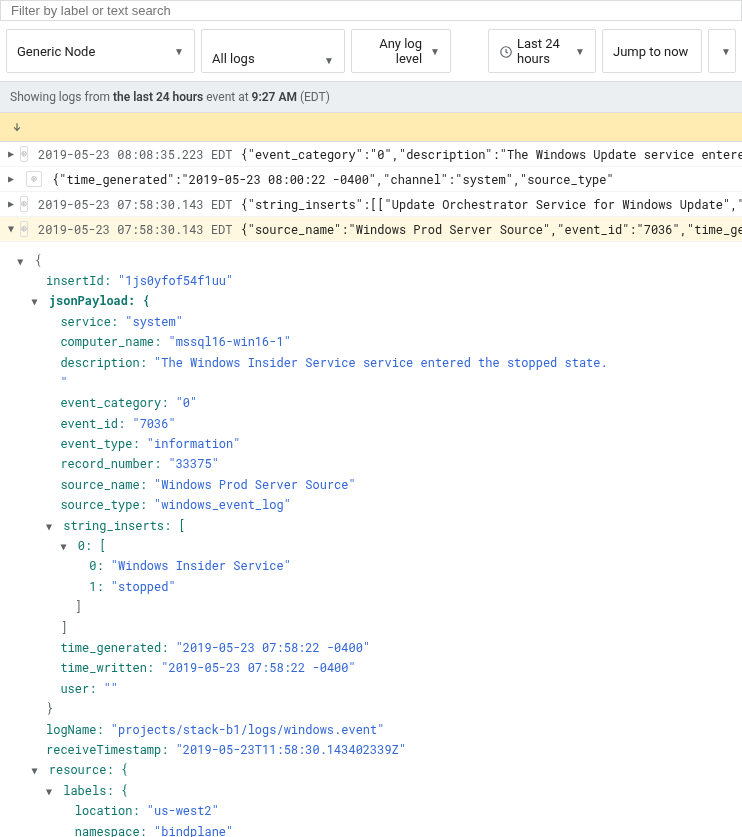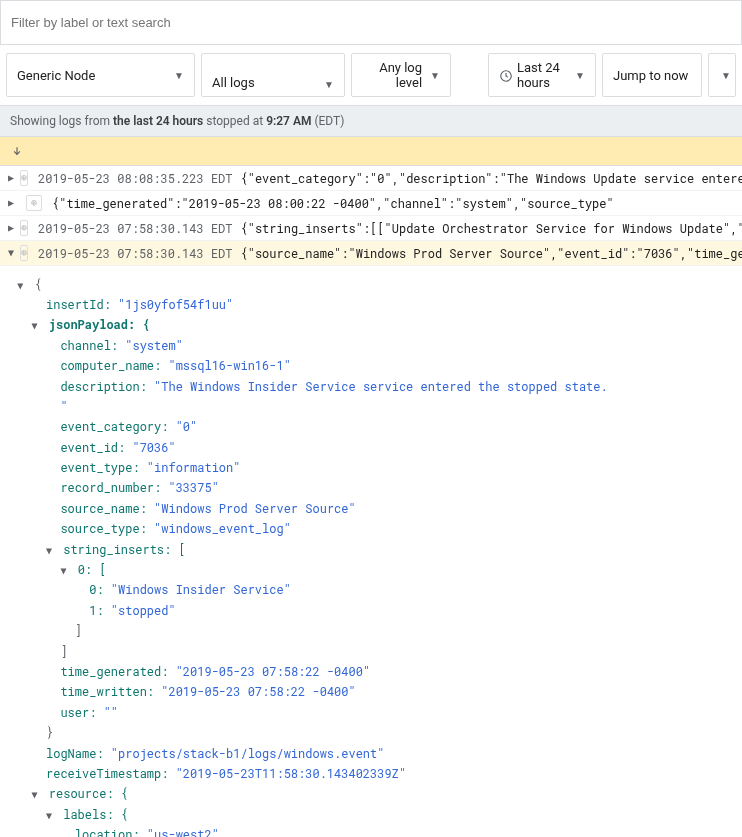--- a/index.html
+++ b/index.html
@@ -1,17 +1,17 @@
 <!DOCTYPE html>
 <html><head>
 <meta charset="utf-8">
 <style>
 * { box-sizing: border-box; margin: 0; padding: 0; }
 body { font-family: Roboto, "Helvetica Neue", Arial, sans-serif; font-size: 13px; color: #212121; background: #fff; width: 742px; }
-.filter-bar { border: 1px solid #dadce0; padding: 14px 10px; color: #80868b; font-size: 13px; }
+.filter-bar { border: 1px solid #dadce0; padding: 2px 10px; color: #80868b; font-size: 13px; }
 .filter-bar input { border: none; outline: none; width: 100%; font-size: 13px; color: #80868b; }
 .controls-row { display: flex; gap: 6px; padding: 8px 6px; }
 .dropdown { border: 1px solid #dadce0; border-radius: 2px; padding: 6px 10px; display: flex; align-items: center; justify-content: space-between; font-size: 13px; cursor: pointer; background: #fff; }
 .dropdown .caret { margin-left: 8px; font-size: 10px; color: #5f6368; }
 .dd-resource { flex: 1; gap: 32px; }
 .dd-logs { width: 144px; align-items: flex-end; }
 .dd-level { width: 100px; text-align: right; }
 .dd-time { width: 108px; margin-left: 31px; }
 .dd-jump { width: 100px; }
 .dd-caret-only { width: 28px; justify-content: center; }
@@ -67,21 +67,21 @@
   </div>
   <div class="dropdown dd-jump">
     <span>Jump to now</span>
   </div>
   <div class="dropdown dd-caret-only">
     <span class="caret">▼</span>
   </div>
 </div>
 
 <div class="status-bar">
-  <span>Showing logs from </span><b>the last 24 hours</b><span> stopped at </span><b>9:27 AM</b><span> (EDT)</span>
+  <span>Showing logs from </span><b>the last 24 hours</b><span> event at </span><b>9:27 AM</b><span> (EDT)</span>
 </div>
 
 <div class="download-row">
   <span class="download-icon">
     <svg width="14" height="14" viewBox="0 0 24 24" fill="none" stroke="#5f6368" stroke-width="2">
         <path d="M12 4v12M7 11l5 5 5-5"></path>
       </svg>
   </span>
 </div>
 
@@ -106,21 +106,21 @@
   <span class="expand-caret">▼</span>
   <span class="pin-icon">⊛</span>
   <span class="timestamp">2019-05-23 07:58:30.143 EDT</span>
   <span class="payload">{"source_name":"Windows Prod Server Source","event_id":"7036","time_generated"</span>
 </div>
 
 <div class="log-detail">
 <div class="line"> <span class="caret-inline">▼</span> <span class="brace">{</span></div>
 <div class="line">     <span class="k">insertId:</span> <span class="v">"1js0yfof54f1uu"</span></div>
 <div class="line">   <span class="caret-inline">▼</span> <span class="bold">jsonPayload: {</span></div>
-<div class="line">       <span class="k">channel:</span> <span class="v">"system"</span></div>
+<div class="line">       <span class="k">service:</span> <span class="v">"system"</span></div>
 <div class="line">       <span class="k">computer_name:</span> <span class="v">"mssql16-win16-1"</span></div>
 <div class="line">       <span class="k">description:</span> <span class="v">"The Windows Insider Service service entered the stopped state.</span></div>
 <div class="line">       <span class="v">"</span></div>
 <div class="line">       <span class="k">event_category:</span> <span class="v">"0"</span></div>
 <div class="line">       <span class="k">event_id:</span> <span class="v">"7036"</span></div>
 <div class="line">       <span class="k">event_type:</span> <span class="v">"information"</span></div>
 <div class="line">       <span class="k">record_number:</span> <span class="v">"33375"</span></div>
 <div class="line">       <span class="k">source_name:</span> <span class="v">"Windows Prod Server Source"</span></div>
 <div class="line">       <span class="k">source_type:</span> <span class="v">"windows_event_log"</span></div>
 <div class="line">     <span class="caret-inline">▼</span> <span class="k">string_inserts: [</span></div>

